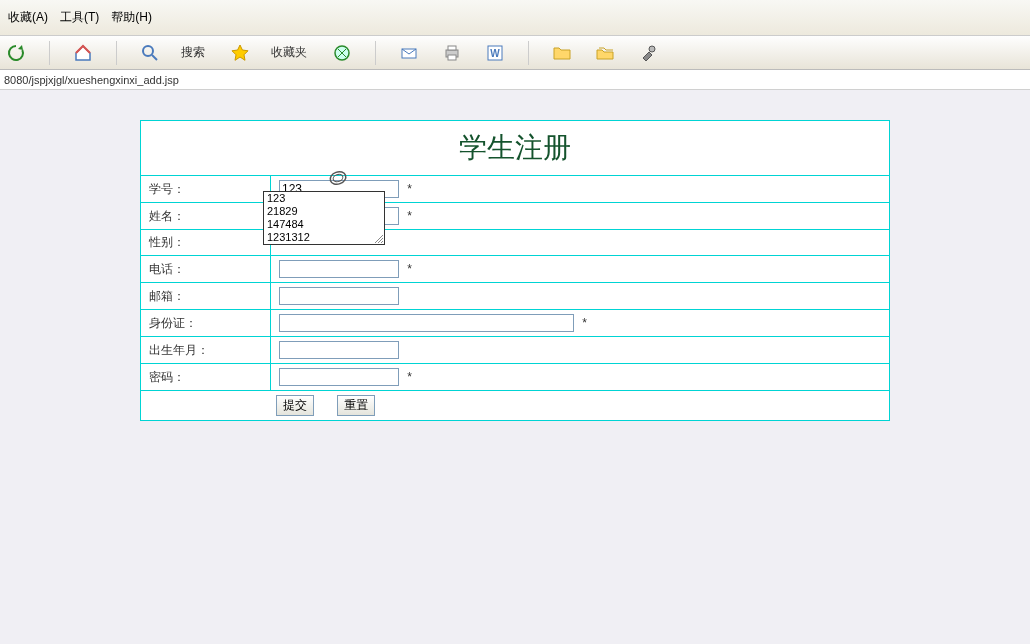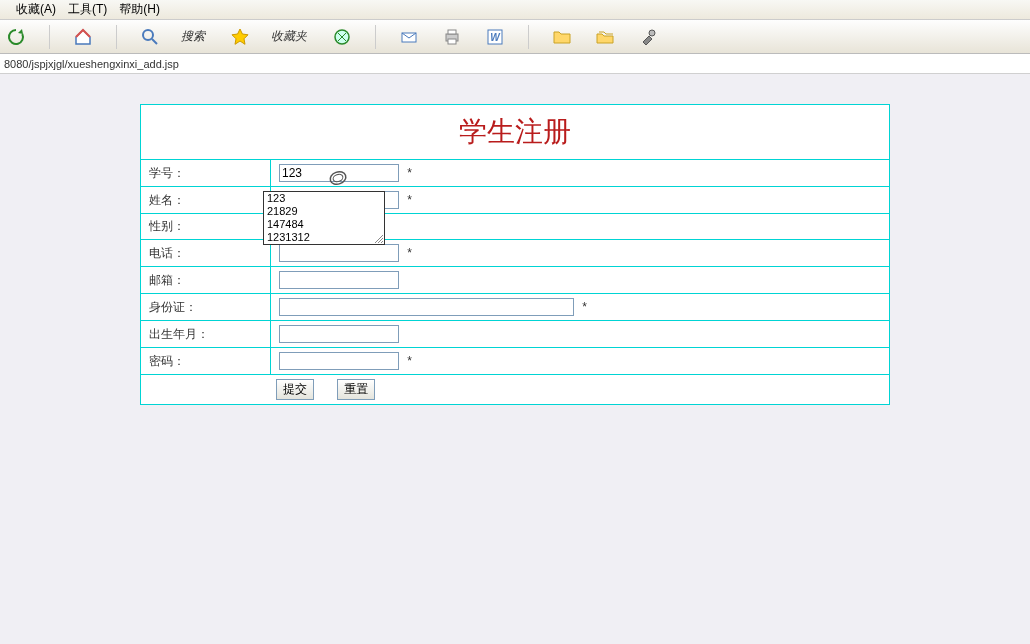--- a/index.html
+++ b/index.html
@@ -6,37 +6,36 @@
     body {
       font-family: "SimSun", "宋体", sans-serif;
       font-size: 12px;
       background: #f0eff4;
       width: 1030px;
       height: 644px;
       overflow: hidden;
     }
     .menubar {
       background: linear-gradient(to bottom, #f8f8f4, #ede9dd);
-      height: 20px;
+      height: 36px;
       display: flex;
       align-items: center;
-      padding-left: 16px;
+      padding-left: 8px;
       gap: 12px;
       border-bottom: 1px solid #ccc;
     }
     .menubar span { color: #000; }
     .toolbar {
       background: linear-gradient(to bottom, #fefefe, #e8e4d8);
       height: 34px;
       display: flex;
       align-items: center;
       padding-left: 4px;
       gap: 19px;
       border-bottom: 1px solid #bbb;
-      font-style: italic;
     }
     .toolbar-sep {
       width: 1px;
       height: 24px;
       background: #ccc;
       margin: 0 2px;
     }
     .tb-icon {
       width: 24px;
       height: 24px;
@@ -74,21 +73,21 @@
     .form-table td, .form-table th {
       border: 1px solid #00d4d4;
       padding: 4px 8px;
       height: 24px;
       vertical-align: middle;
     }
     .form-header {
       text-align: center;
       font-family: "SimSun", "宋体", serif;
       font-size: 28px;
-      color: #b91c1c;
+      color: #14532d;
       padding: 8px 4px !important;
       height: auto !important;
     }
     .label-cell {
       width: 130px;
       color: #333;
       padding-left: 6px;
     }
     .input-cell {
       color: #333;

